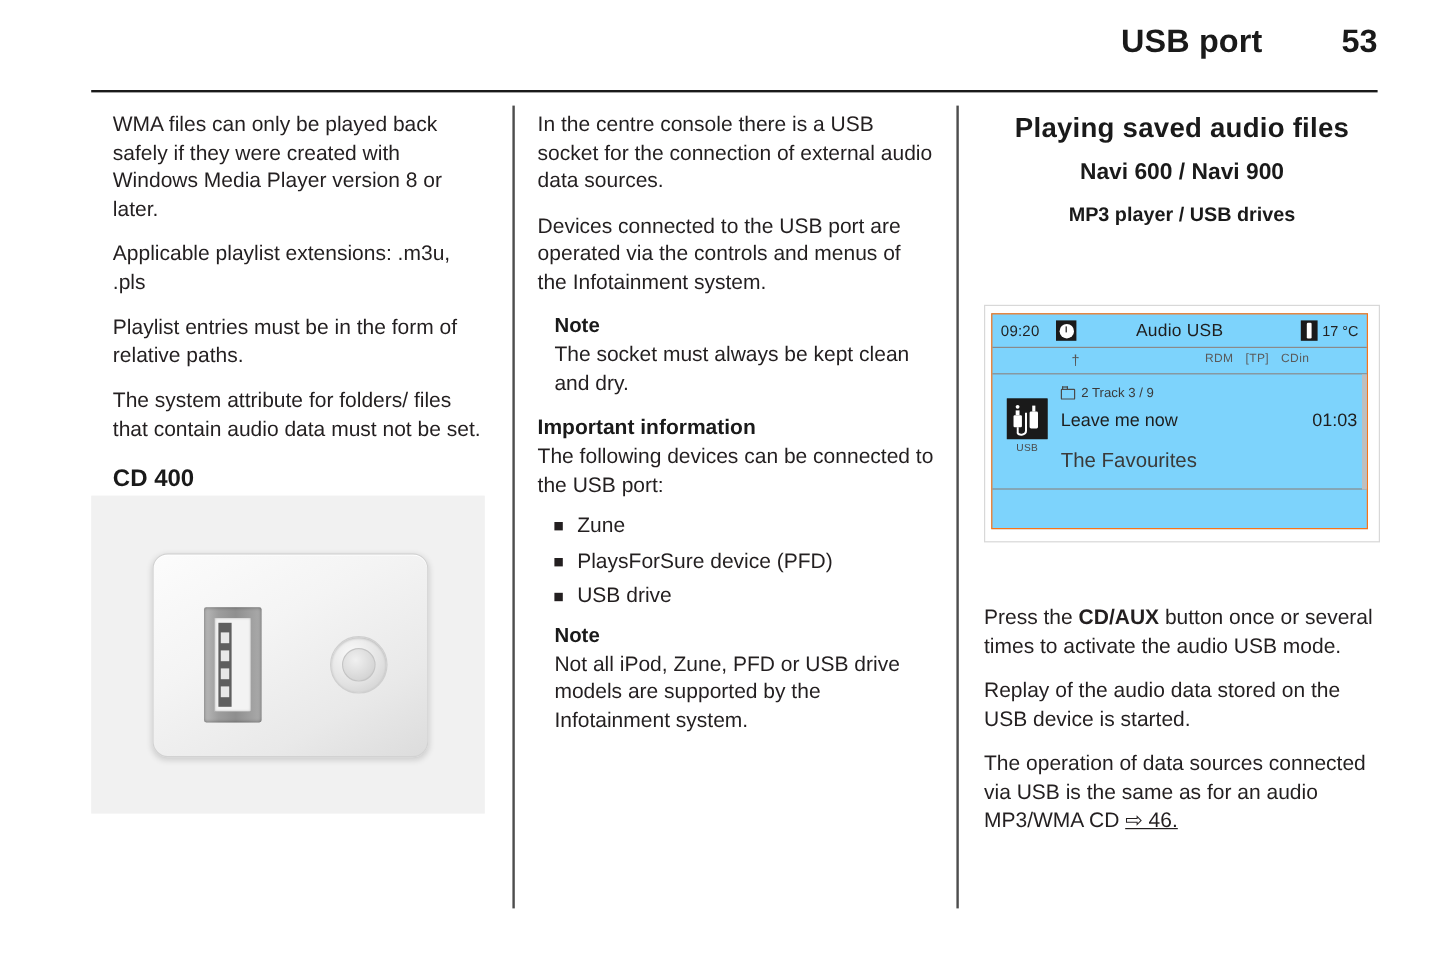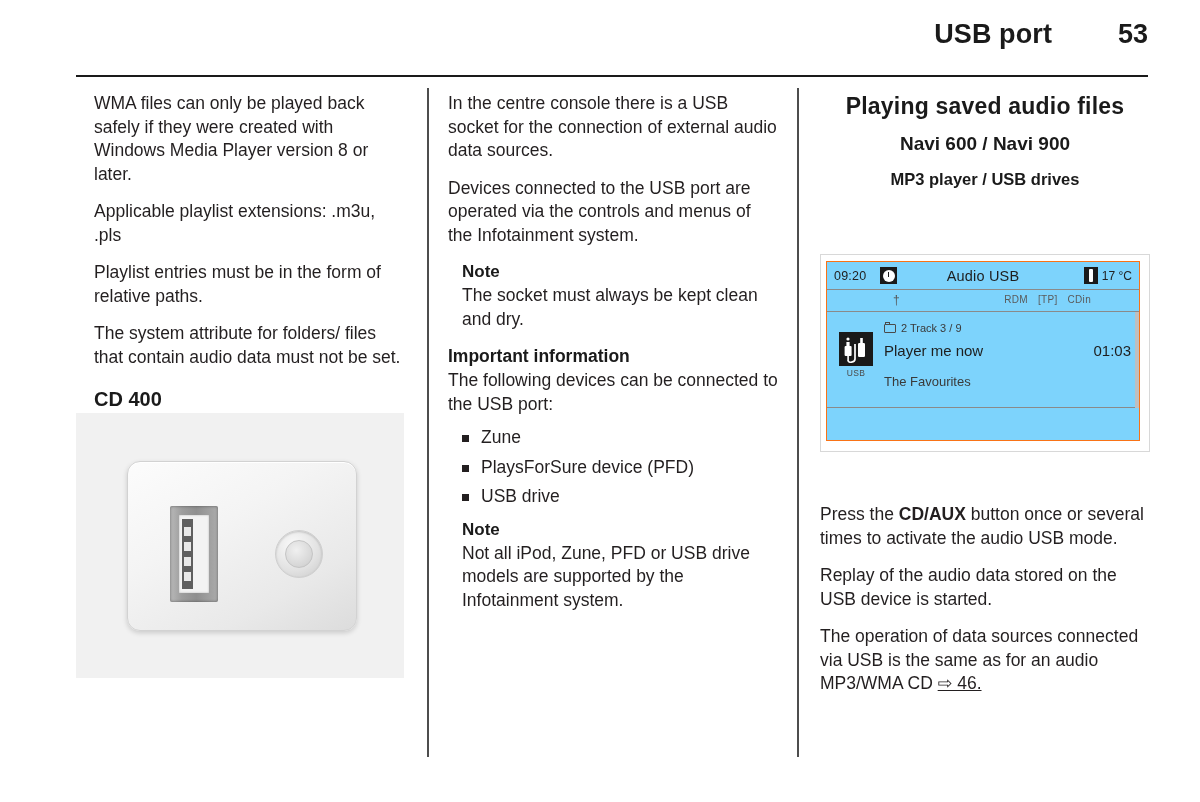--- a/index.html
+++ b/index.html
@@ -444,21 +444,21 @@
     position: absolute;
     right: 8px;
     top: 30px;
     font-size: 15px;
     color: #1e1e1e;
   }
   .scr-album {
     position: absolute;
     left: 57px;
     top: 62px;
-    font-size: 13px;
+    font-size: 17px;
     color: #3a3a3a;
   }
   .scr-scrollbar {
     position: absolute;
     right: 0;
     top: 0;
     width: 4px;
     height: 96px;
     background: #bfbfbf;
   }
@@ -576,21 +576,21 @@
               <rect x="21.2" y="6" width="2.6" height="5" fill="#ffffff"></rect>
             </svg>
           </div>
           <div class="scr-usblabel">USB</div>
 
           <div class="scr-folderline">
             <span class="folder-icon"></span>
             <span>2  Track 3 / 9</span>
           </div>
 
-          <div class="scr-track">Player me now</div>
+          <div class="scr-track">Leave me now</div>
           <div class="scr-time-elapsed">01:03</div>
           <div class="scr-album">The Favourites</div>
           <div class="scr-scrollbar"></div>
         </div>
 
         <div class="scr-footer"></div>
       </div>
     </div>
   </div>
 

